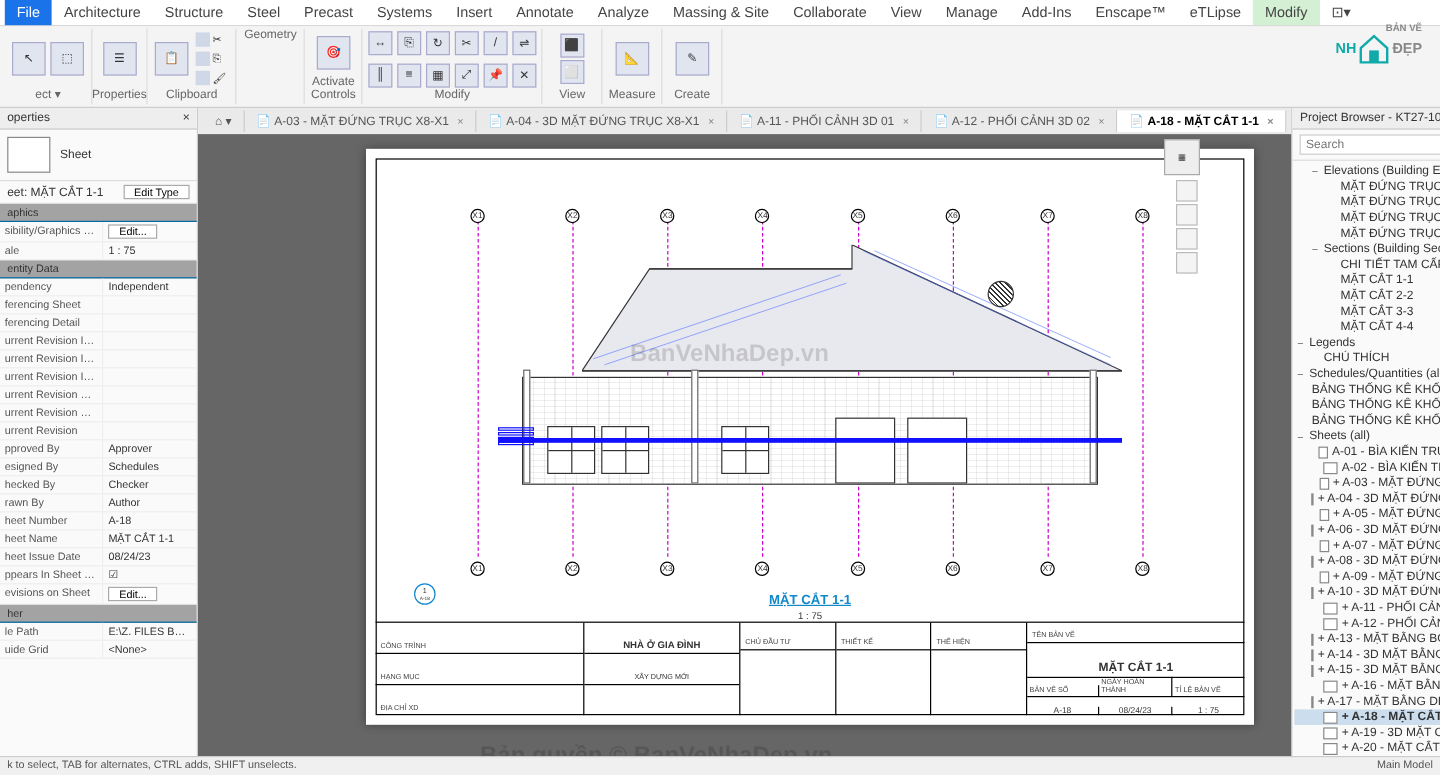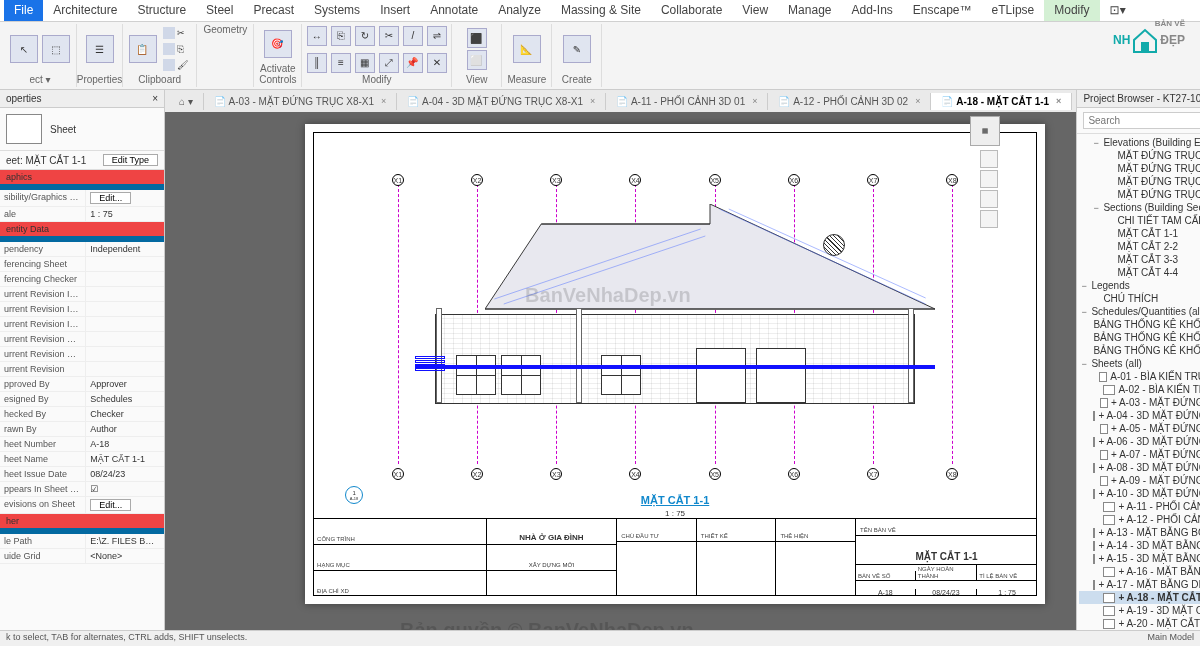--- a/index.html
+++ b/index.html
@@ -23,21 +23,21 @@
 .rb-mini-icon { width: 12px; height: 12px; background: #d0d8e8; }
 
 
 .main { display: flex; height: 540px; }
 .left-panel { width: 195px; background: #fafafa; border-right: 1px solid #ccc; display: flex; flex-direction: column; font-size: 10px; }
 .panel-header { background: #eee; padding: 3px 6px; border-bottom: 1px solid #ccc; display: flex; justify-content: space-between; align-items: center; }
 .panel-close { cursor: pointer; }
 .sheet-row { display: flex; align-items: center; padding: 6px; border-bottom: 1px solid #ddd; }
 .sheet-thumb { width: 36px; height: 30px; border: 1px solid #888; margin-right: 8px; background: #fff; }
 .name-row { display: flex; padding: 3px 6px; align-items: center; justify-content: space-between; border-bottom: 1px solid #ddd; }
-.prop-section { background: #ef4444; padding: 2px 6px; font-size: 9px; border-bottom: 6px solid #0369a1; }
+.prop-section { background: #a3a3a3; padding: 2px 6px; font-size: 9px; border-bottom: 1px solid #0369a1; }
 .prop-table { flex: 1; overflow-y: auto; }
 .prop-row { display: flex; border-bottom: 1px solid #eee; }
 .prop-label { width: 52%; padding: 2px 4px; color: #555; font-size: 9px; overflow: hidden; text-overflow: ellipsis; white-space: nowrap; }
 .prop-value { width: 48%; padding: 2px 4px; font-size: 9px; border-left: 1px solid #eee; overflow: hidden; text-overflow: ellipsis; white-space: nowrap; }
 .prop-btn { background: #fff; border: 1px solid #aaa; padding: 0 8px; font-size: 9px; }
 .apply-row { padding: 4px 6px; display: flex; justify-content: flex-end; border-top: 1px solid #ccc; }
 
 .center { flex: 1; display: flex; flex-direction: column; background: #555; }
 .view-tabs { height: 22px; background: #eaeaea; display: flex; align-items: center; padding: 0 4px; gap: 0; font-size: 10px; }
 .vtab { padding: 3px 10px; border-right: 1px solid #ccc; color: #555; cursor: pointer; display: flex; align-items: center; gap: 3px; white-space: nowrap; }
@@ -245,21 +245,21 @@
         <div class="prop-section">entity Data</div>
         <div class="prop-row">
           <div class="prop-label">pendency</div>
           <div class="prop-value">Independent</div>
         </div>
         <div class="prop-row">
           <div class="prop-label">ferencing Sheet</div>
           <div class="prop-value"></div>
         </div>
         <div class="prop-row">
-          <div class="prop-label">ferencing Checker</div>
+          <div class="prop-label">ferencing Detail</div>
           <div class="prop-value"></div>
         </div>
         <div class="prop-row">
           <div class="prop-label">urrent Revision Issued</div>
           <div class="prop-value"></div>
         </div>
         <div class="prop-row">
           <div class="prop-label">urrent Revision Issued By</div>
           <div class="prop-value"></div>
         </div>

